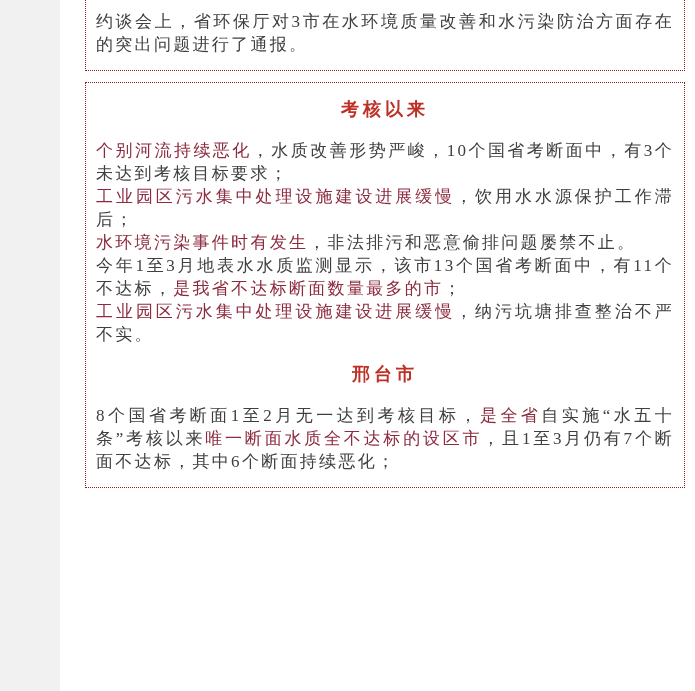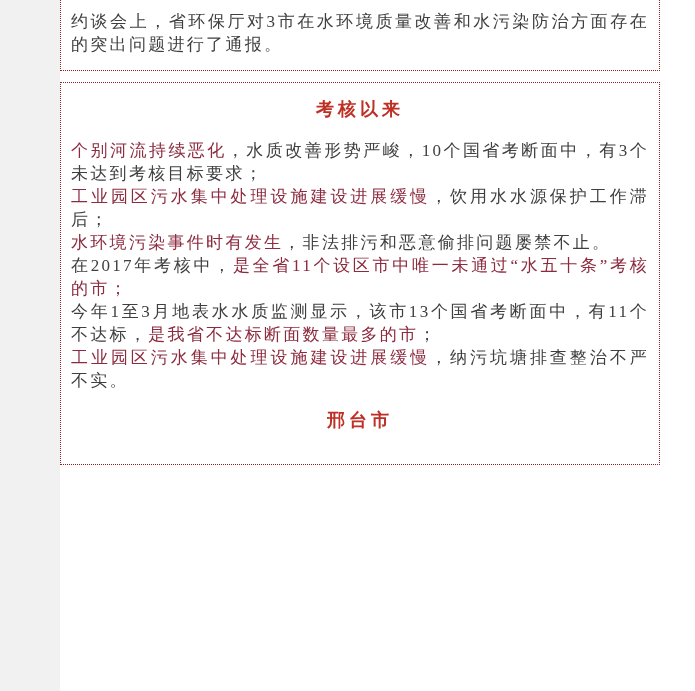--- a/index.html
+++ b/index.html
@@ -14,21 +14,21 @@
   body{
     width:695px;height:691px;overflow:hidden;position:relative;
     background:#ffffff;
     font-family:"Liberation Serif","DejaVu Serif",serif;
   }
   .gutter{
     position:absolute;left:0;top:0;width:60px;height:691px;
     background:var(--gutter);
   }
   .content{
-    position:absolute;left:60px;top:0;width:600px;
+    position:absolute;left:85px;top:0;width:600px;
   }
   .box{
     border:1px dotted var(--border);
     background:#ffffff;
     padding:4px 10px 14px 10px;
   }
   .box.intro{
     border-top:none;
     padding:10px 10px 14px 10px;
     margin-bottom:11px;
@@ -77,28 +77,28 @@
       <p class="line">
         <strong class="em">工业园区污水集中处理设施建设进展缓慢</strong><span>，饮用水水源保护工作滞后；</span>
       </p>
       <p class="line">
         <strong class="em">水环境污染事件时有发生</strong><span>，非法排污和恶意偷排问题屡禁不止。</span>
       </p>
     </section>
 
     <section class="city-section">
       <p class="line">
-        <span>在2017年考核中，</span><strong class="em">是全省11个设区市中唯一未通过“水五十条”考核的市；</strong>
-      </p>
-      <p class="line">
         <span>今年1至3月地表水水质监测显示，该市13个国省考断面中，有11个不达标，</span><strong class="em">是我省不达标断面数量最多的市</strong><span>；</span>
       </p>
       <p class="line">
         <strong class="em">工业园区污水集中处理设施建设进展缓慢</strong><span>，纳污坑塘排查整治不严不实。</span>
       </p>
     </section>
 
     <section class="city-section">
       <h2 class="city">邢台市</h2>
+      <p class="line">
+        <span>8个国省考断面1至2月无一达到考核目标，</span><strong class="em">是全省</strong><span>自实施“水五十条”考核以来</span><strong class="em">唯一断面水质全不达标的设区市</strong><span>，且1至3月仍有7个断面不达标，其中6个断面持续恶化；</span>
+      </p>
     </section>
 
   </div>
 </div>
 
 </body></html>

